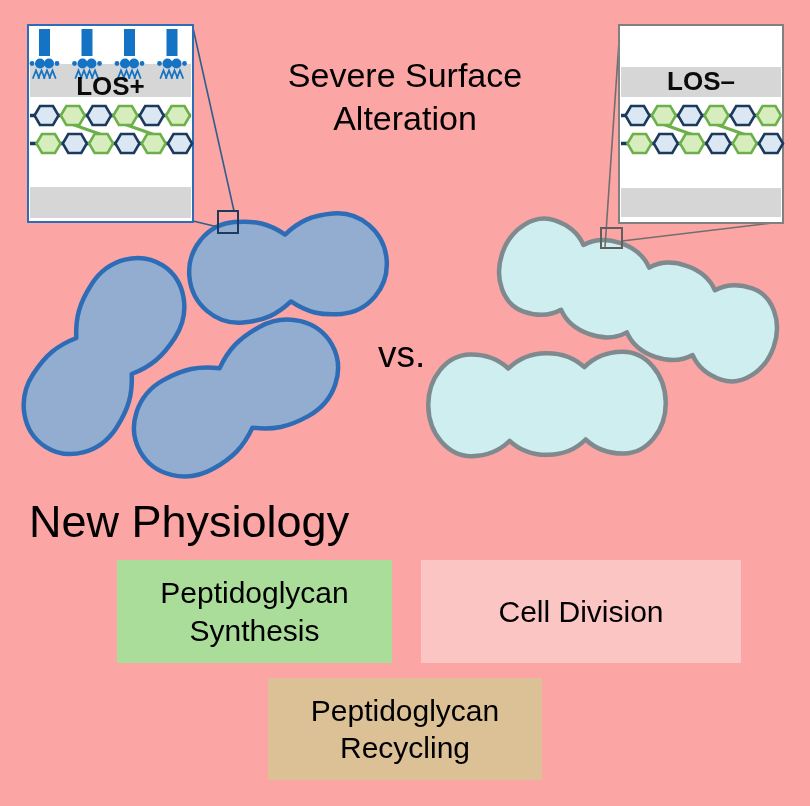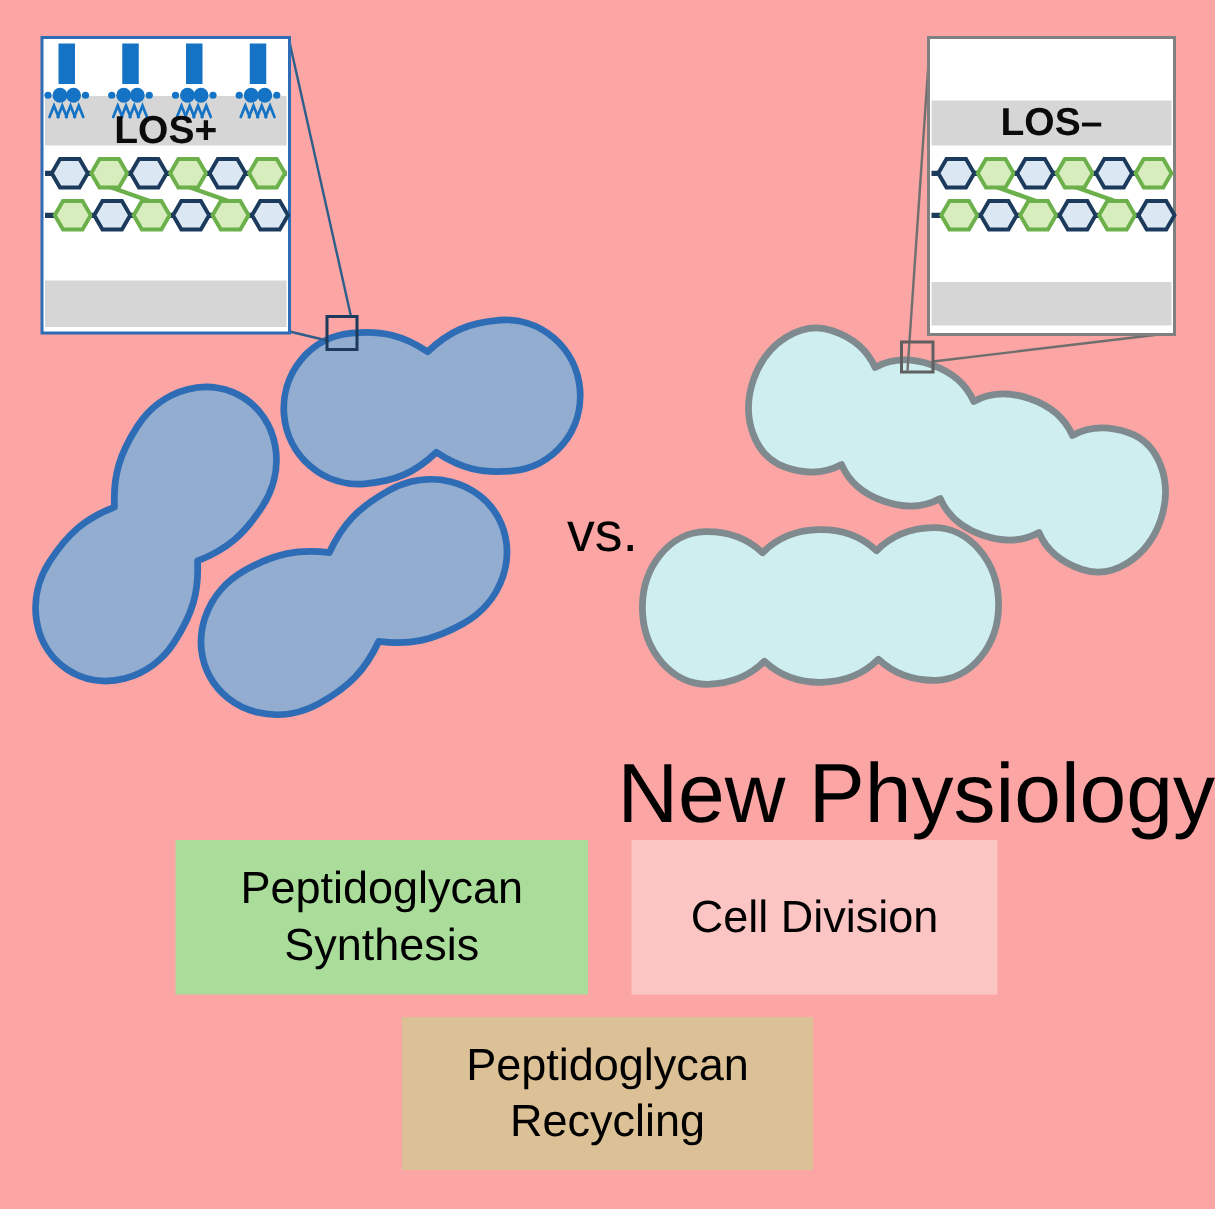--- a/index.html
+++ b/index.html
@@ -4,27 +4,27 @@
 <style>
   html,body{margin:0;padding:0;background:#ffffff;}
   .canvas{
     position:relative;width:810px;height:806px;background:#fca5a5;overflow:hidden;
     font-family:"Liberation Sans",sans-serif;color:#000;
   }
   .layer-svg{position:absolute;left:0;top:0;}
   .txt{position:absolute;white-space:pre-line;}
   .title{left:0;right:0;top:54px;text-align:center;font-size:34px;line-height:1.26;}
   .vs{left:378px;top:318px;font-size:37px;margin-top:16px;}
-  .heading{left:0;right:0;top:496px;text-align:right;font-size:56px;}
+  .heading{left:0;right:0;top:496px;text-align:left;font-size:45px;padding-left:29px;}
   .phys-box{
     position:absolute;display:flex;align-items:center;justify-content:center;
     text-align:center;font-size:30px;line-height:1.24;white-space:pre-line;
   }
   .box-green{left:117px;top:560px;width:275px;height:103px;}
-  .box-pink{left:421px;top:560px;width:244px;height:103px;justify-content:center;}
+  .box-pink{left:421px;top:560px;width:320px;height:103px;justify-content:center;}
   .box-tan{left:268px;top:678px;width:274px;height:102px;}
 
   
   .cell-blue{fill:var(--los-plus-cell-fill);stroke:var(--los-plus-cell-outline);stroke-width:4.5;stroke-linejoin:round;}
   .cell-cyan{fill:var(--los-minus-cell-fill);stroke:var(--los-minus-cell-outline);stroke-width:4.5;stroke-linejoin:round;}
   .inset-box-plus{fill:#ffffff;stroke:var(--los-plus-cell-outline);stroke-width:2;}
   .inset-box-minus{fill:#ffffff;stroke:#808080;stroke-width:2;}
   .band{fill:var(--membrane-band-gray);}
   .strand{stroke:var(--glycan-strand-navy);stroke-width:3.5;}
   .crosslink{stroke:var(--hexagon-green-outline);}
@@ -159,20 +159,22 @@
           <polygon points="627.5,143.5 633,134 646,134 651.5,143.5 646,153 633,153" class="hex-green" stroke-width="2.6"></polygon>
           <polygon points="653.8,143.5 659.3,134 672.3,134 677.8,143.5 672.3,153 659.3,153" class="hex-blue" stroke-width="2.6"></polygon>
           <polygon points="680.1,143.5 685.6,134 698.6,134 704.1,143.5 698.6,153 685.6,153" class="hex-green" stroke-width="2.6"></polygon>
           <polygon points="706.4,143.5 711.9,134 724.9,134 730.4,143.5 724.9,153 711.9,153" class="hex-blue" stroke-width="2.6"></polygon>
           <polygon points="732.7,143.5 738.2,134 751.2,134 756.7,143.5 751.2,153 738.2,153" class="hex-green" stroke-width="2.6"></polygon>
           <polygon points="759,143.5 764.5,134 777.5,134 783,143.5 777.5,153 764.5,153" class="hex-blue" stroke-width="2.6"></polygon>
         </g>
     </g>
   </svg>
 
+  <div class="txt title">Severe Surface
+Alteration</div>
   <div class="txt vs">vs.</div>
   <div class="txt heading">New Physiology</div>
 
   <div class="phys-box box-green" style="background-color: rgb(171, 221, 154);">
     <span>Peptidoglycan
 Synthesis</span>
   </div>
   <div class="phys-box box-pink" style="background-color: rgb(251, 197, 195);">
     <span>Cell Division</span>
   </div>

